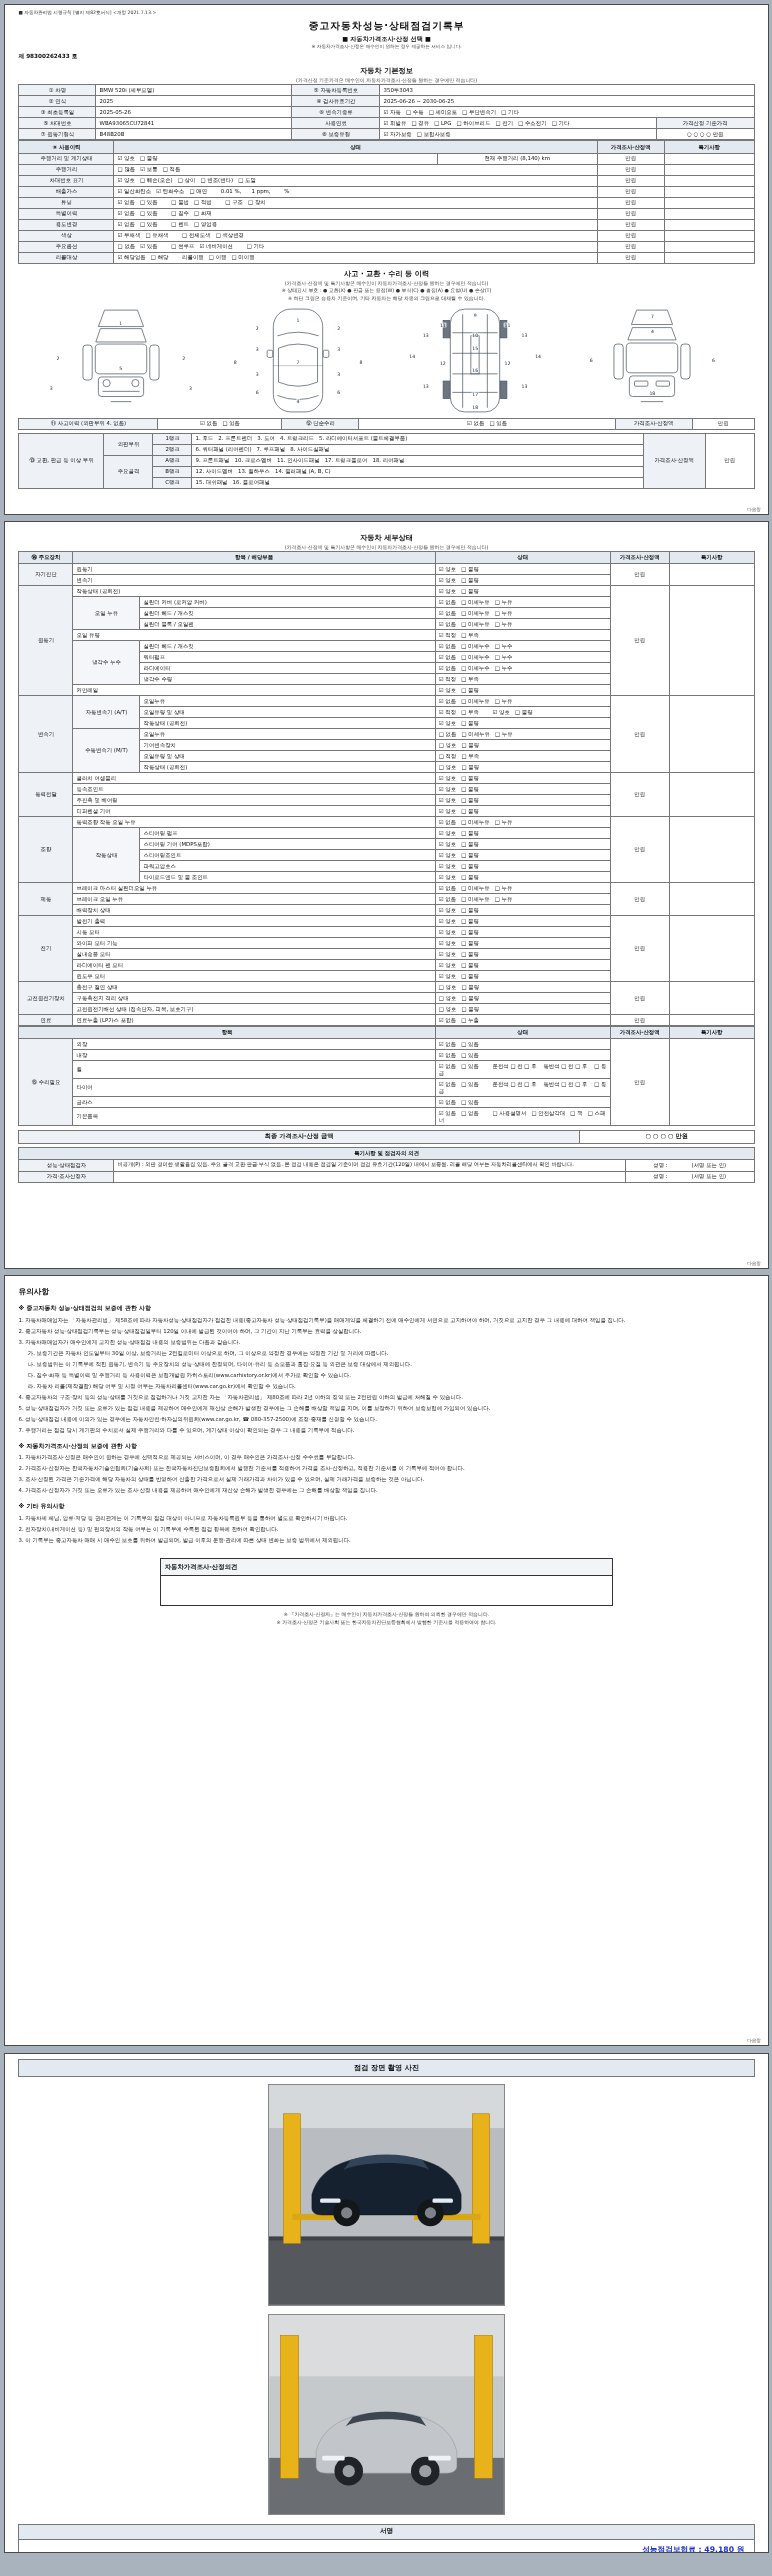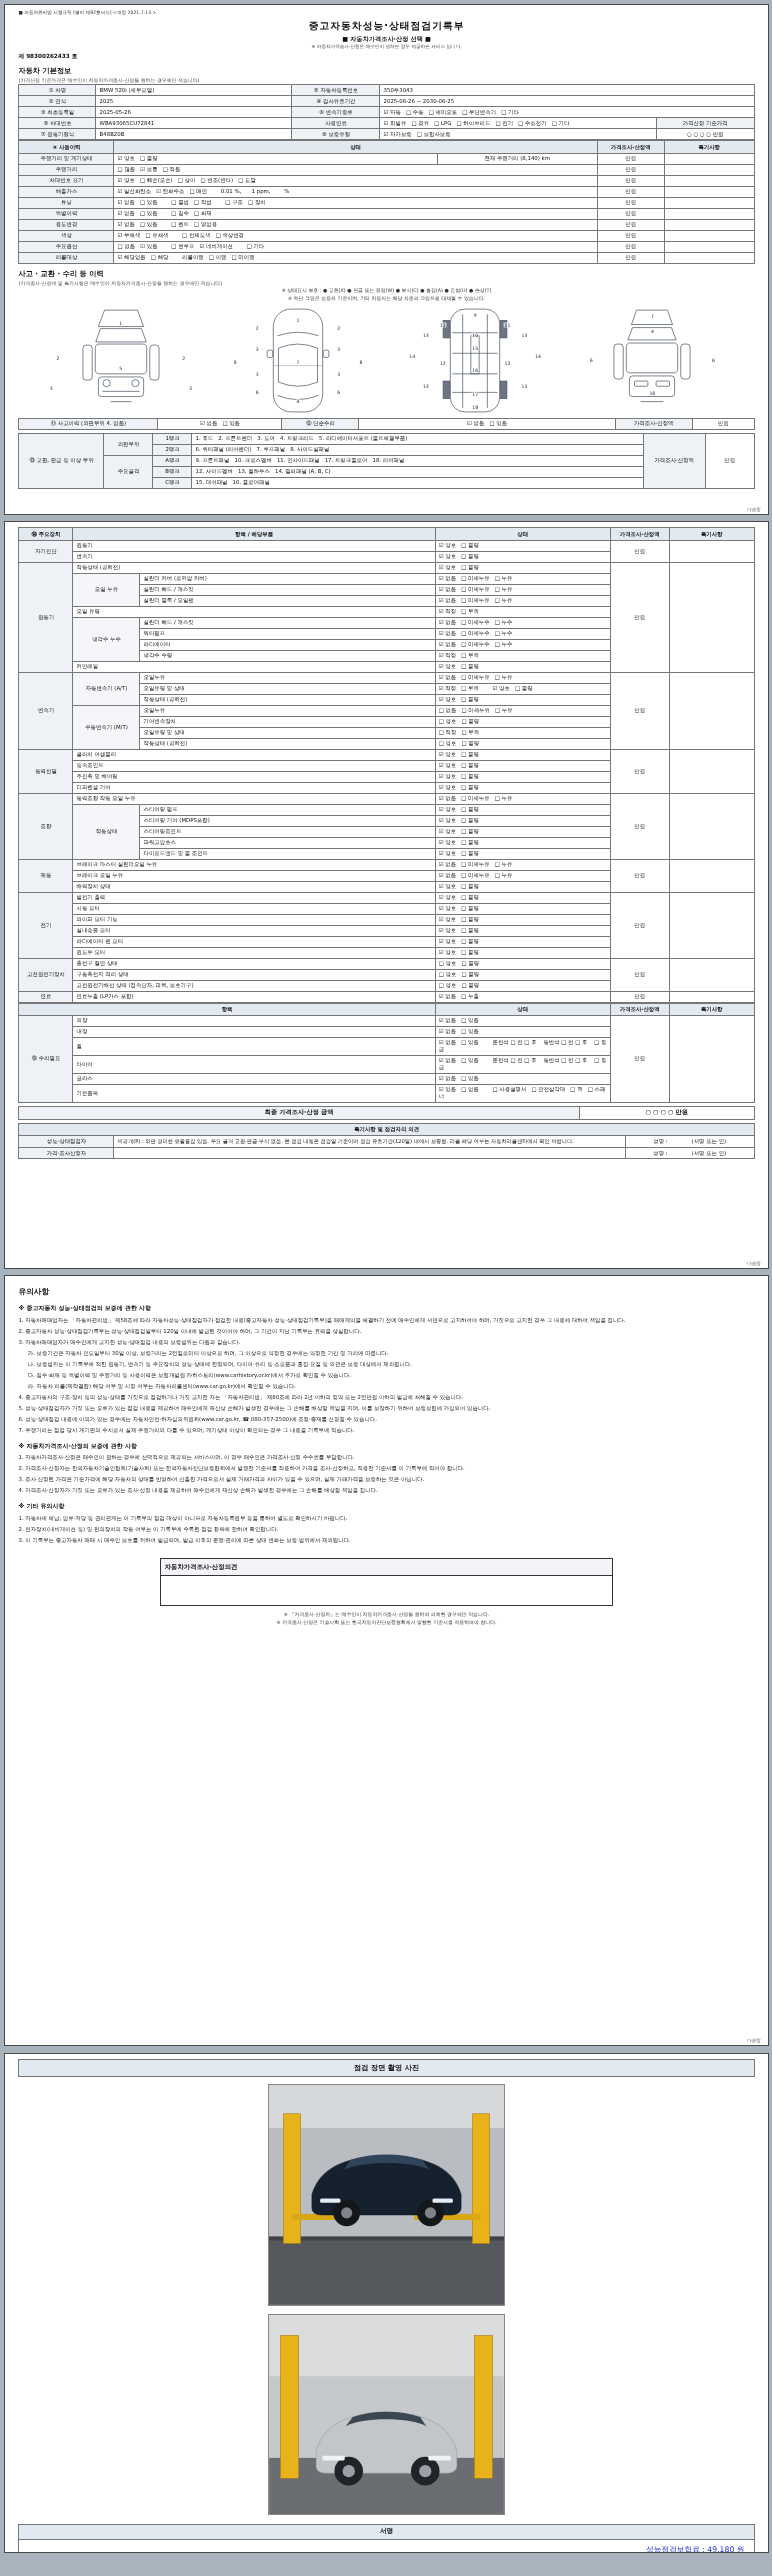--- a/index.html
+++ b/index.html
@@ -6,21 +6,21 @@
   html,body{width:773px;height:2576px}
   body{background:#a9b3bd;font-family:"DejaVu Sans","Liberation Sans",sans-serif;color:#111;position:relative}
   .canvas{position:absolute;top:4.1px;left:4.1px;width:765px}
   .page{background:#fff;border:0.5px solid #4a4a4a;margin-bottom:6.2px;padding:5.2px 13.4px 5.2px;position:relative;overflow:hidden}
   .p1{height:511px}.p2{height:748px}.p3{height:771px}.p4{height:500px}
   .tiny-ref{font-size:4.6px;color:#333}
   .title{text-align:center;font-size:9.8px;font-weight:bold;letter-spacing:1px;margin-top:5px}
   .subtitle{text-align:center;font-size:6.2px;font-weight:bold;margin-top:1.5px}
   .subnote{text-align:center;font-size:4.6px;color:#444;margin-top:0.5px}
   .docno{font-size:5.7px;font-weight:bold;margin:3.6px 0 1px}
-  .sec-head{margin:4.6px 0 1.5px}
+  .sec-head{text-align:center;margin:4.6px 0 1.5px}
   .sec-head .t{font-size:7.2px;font-weight:bold}
   .sec-head .n{font-size:4.9px;color:#444;display:block;margin-top:0.5px}
   table{width:100%;border-collapse:collapse;table-layout:fixed}
   td,th{border:0.5px solid #777;font-size:5.4px;padding:1.5px 3.1px;vertical-align:middle;white-space:pre-wrap;word-break:break-all}
   th{background:#e3e9f0;font-weight:bold;text-align:center;padding:2.1px 1px}
   td.lbl{background:#eef2f6;text-align:center}
   td.sub{background:#f4f6f9}
   td.center{text-align:center}
   td.price{text-align:center;color:#333}
   .next-page{position:absolute;right:7.2px;bottom:2.6px;font-size:4.6px;color:#555}
@@ -36,21 +36,21 @@
   .ind1{padding-left:9.3px}
   .pbox{width:453px;margin:13.4px auto 4.1px;border:1px solid #333}
   .pbox-title{text-align:left;font-weight:bold;font-size:6.4px;padding:3.6px;border-bottom:0.5px solid #333;background:#f2f4f7}
   .pbox-body{height:29px}
   .pbox-note{font-size:4.9px;text-align:center;color:#333;margin-top:2.1px}
   .photo-title{text-align:center;font-weight:bold;font-size:7.2px;border:0.5px solid #777;background:#e3e9f0;padding:3.1px;margin-bottom:7.2px}
   .photo{display:block;margin:0 auto 8.2px;border:0.5px solid #888}
   .sign-box{border:0.5px solid #777;margin-top:2.1px}
   .sign-title{text-align:center;font-weight:bold;font-size:6.7px;background:#e3e9f0;border-bottom:0.5px solid #777;padding:2.6px}
   .sign-content{padding:5.2px 9.3px 6.2px}
-  .ins-fee{text-align:right;color:#1b2fd0;font-weight:normal;font-size:7.7px;margin-bottom:5.2px}
+  .ins-fee{text-align:right;color:#1b2fd0;font-weight:bold;font-size:7.7px;margin-bottom:5.2px}
   .sign-line{text-align:center;font-size:4.9px;color:#333;line-height:1.65}
   .op-text{font-size:5.2px;line-height:1.5}
 </style>
 </head>
 <body>
 
 <div class="canvas">
 
   <div class="page p1">
     <div class="tiny-ref">■ 자동차관리법 시행규칙 [별지 제82호서식] &lt;개정 2021.7.13.&gt;</div>
@@ -369,20 +369,24 @@
             <td class="lbl">C랭크</td>
             <td>15. 대쉬패널   16. 플로어패널</td>
           </tr>
         </tbody>
     </table>
 
     <div class="next-page">다음장</div>
   </div>
 
   <div class="page p2">
+    <div class="sec-head">
+      <span class="t">자동차 세부상태</span>
+      <span class="n">(가격조사·산정액 및 특기사항은 매수인이 자동차가격조사·산정을 원하는 경우에만 적습니다)</span>
+    </div>
     <table>
       <colgroup>
           <col style="width:54px">
           <col style="width:67px">
           <col>
           <col style="width:175px">
           <col style="width:59px">
           <col style="width:85px">
         </colgroup>
       <thead>

